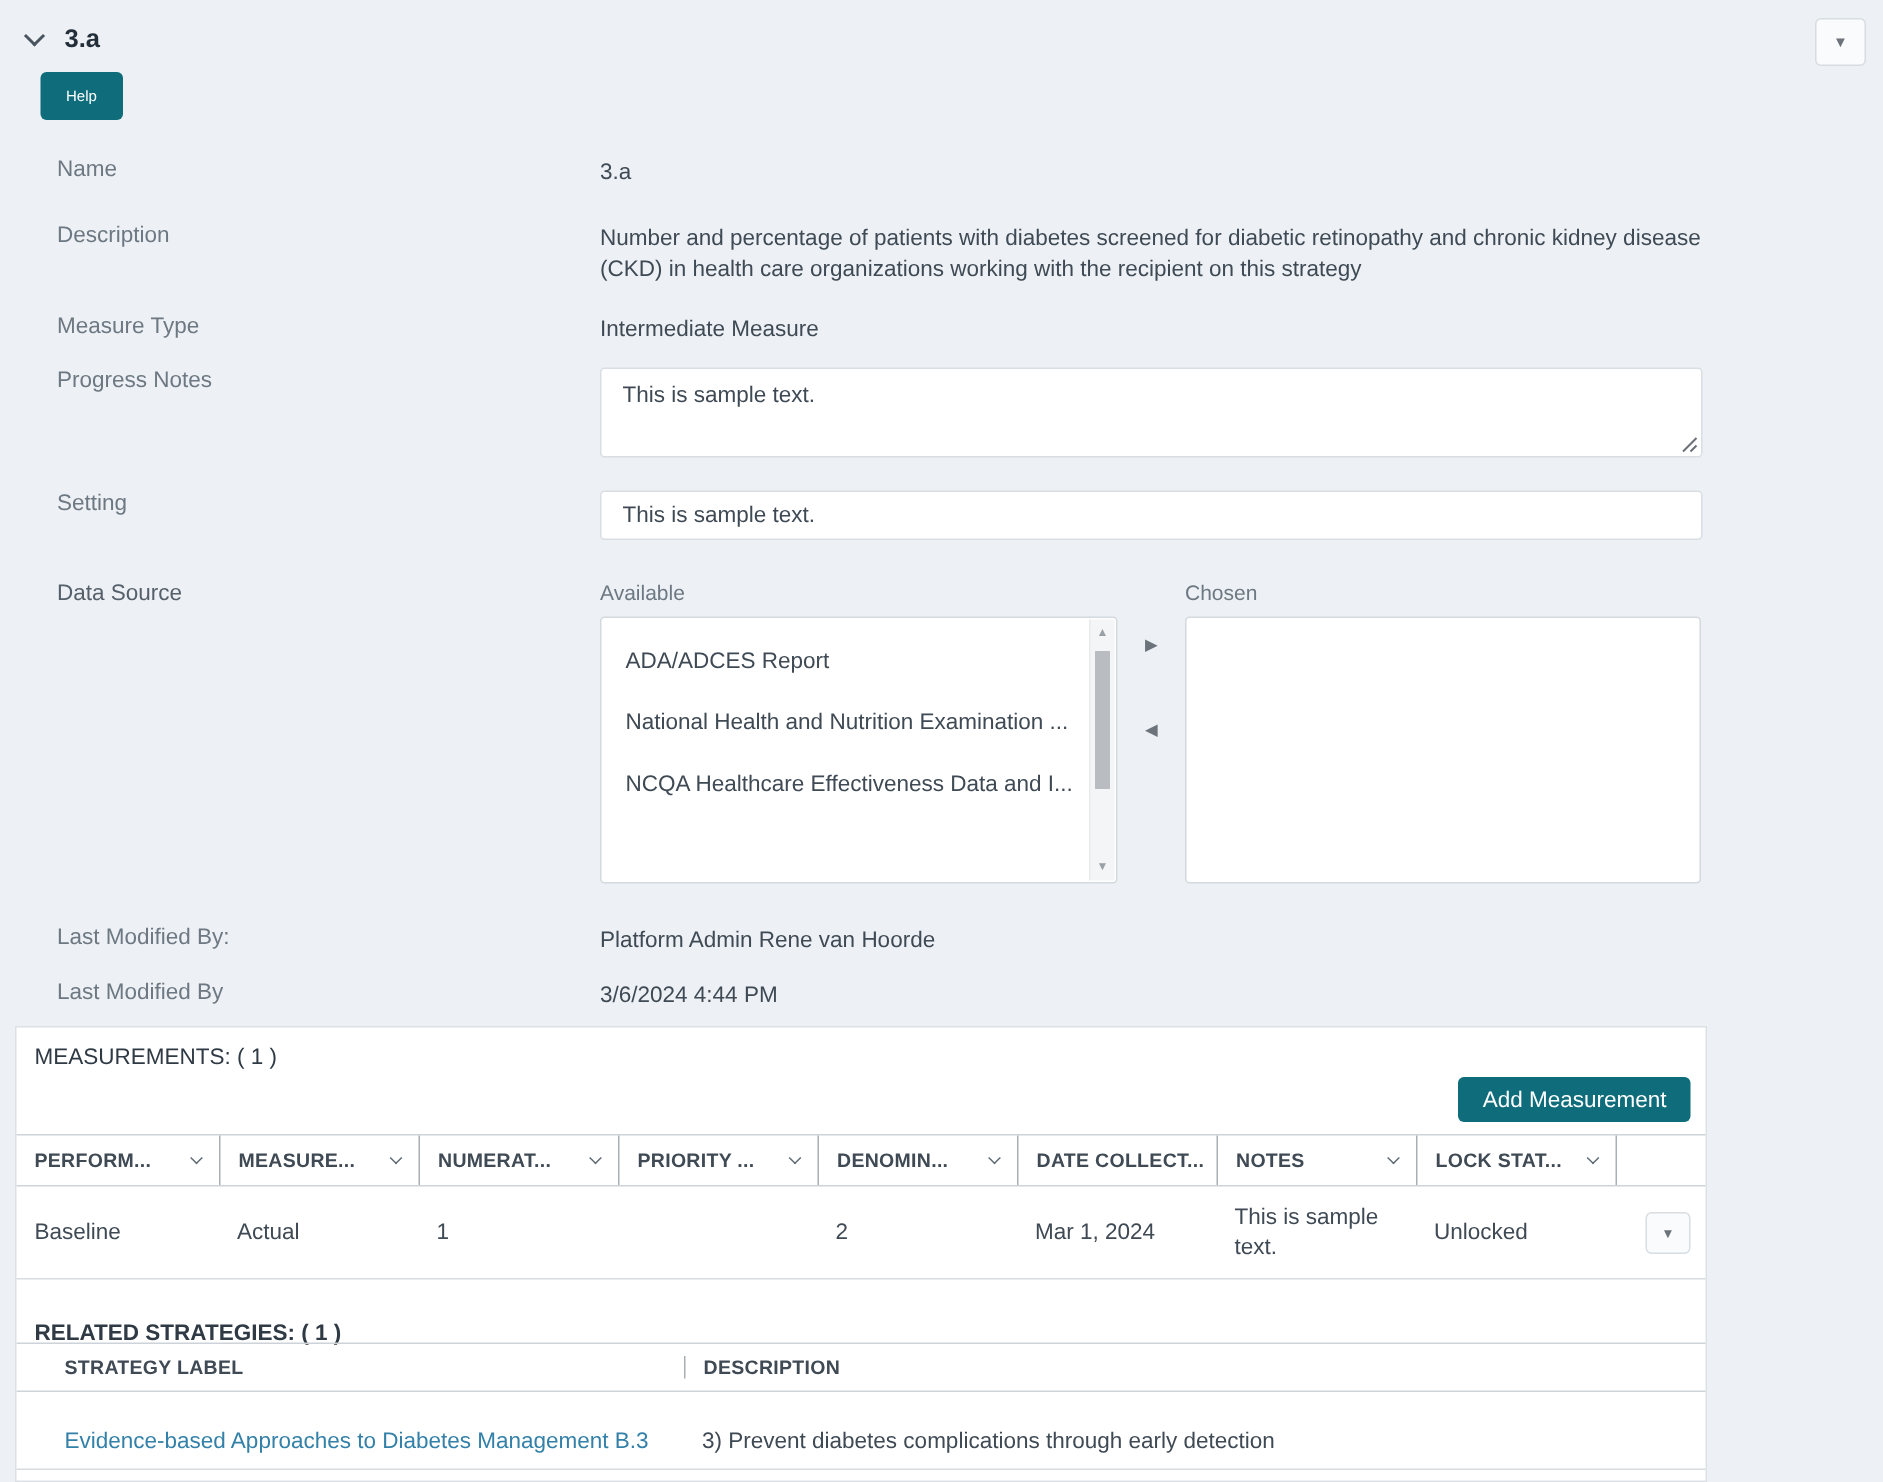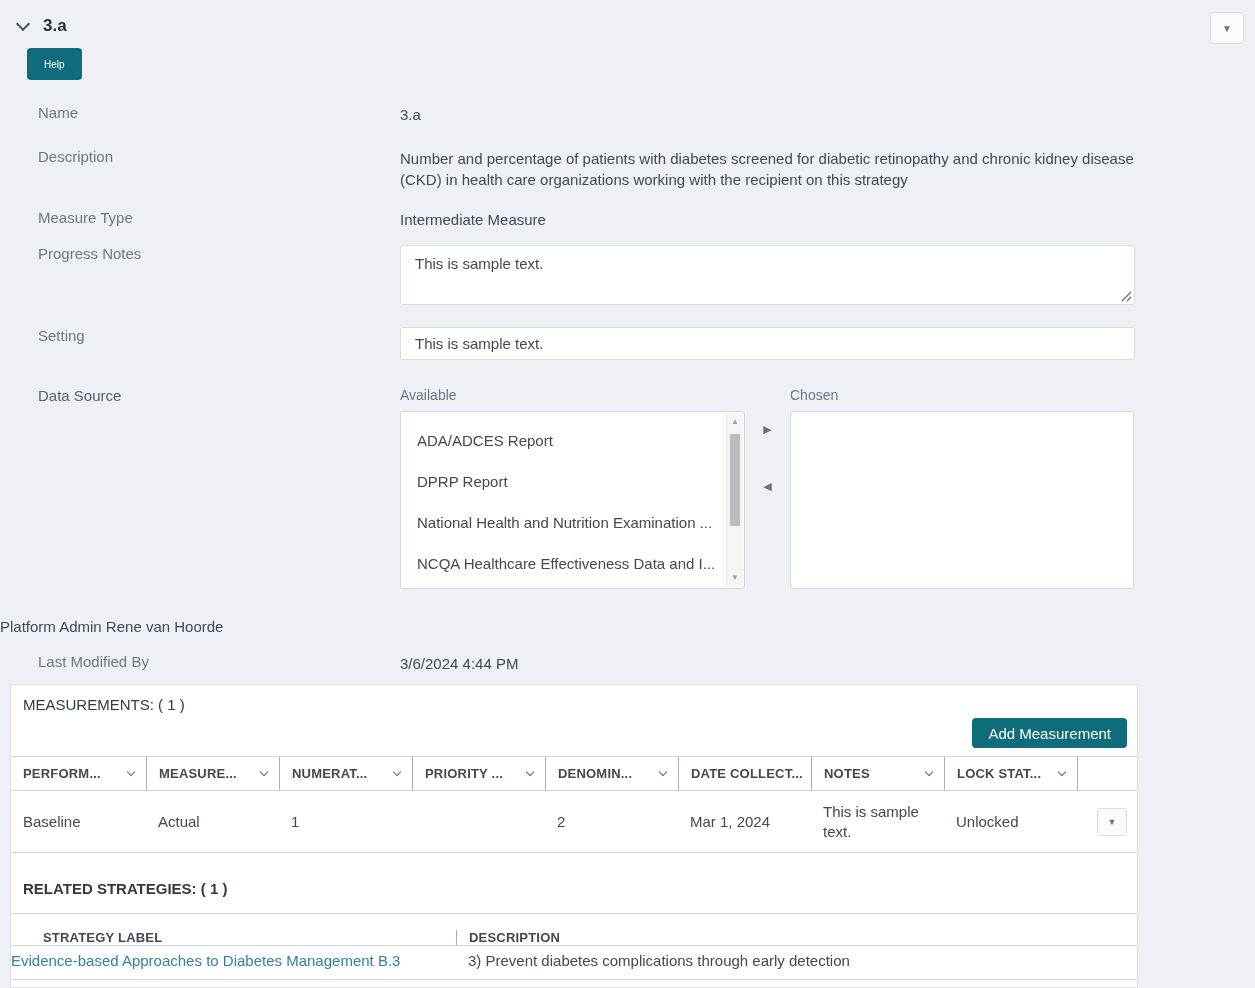--- a/index.html
+++ b/index.html
@@ -63,26 +63,26 @@
   .m-hcell{width:133px;flex:none;display:flex;align-items:center;justify-content:space-between;padding:0 12px;font-size:13px;font-weight:bold;color:#3f4a54;letter-spacing:.2px;white-space:nowrap;overflow:hidden}
   .m-hcell:first-child{width:135px}
   .m-hcell+.m-hcell{border-left:1px solid #a9afb5}
   .m-hcell.last{flex:1;width:auto}
   .m-row{position:absolute;top:106px;left:0;right:0;height:62px;border-bottom:1px solid #d7dce0;display:flex;align-items:center}
   .m-cell{width:133px;flex:none;padding:0 12px;color:#3f4a54;line-height:1.3}
   .m-cell:first-child{width:135px}
   .m-cell.last{flex:1;width:auto}
   .row-dd{width:30px;height:28px;font-size:9px;margin-left:8px}
   .rs-title{position:absolute;top:195px;left:12px;font-weight:bold;font-size:15px;color:#2f3a44}
-  .rs-head{position:absolute;top:228px;left:0;right:0;height:33px;border-top:1px solid #cdd3d8;border-bottom:1px solid #cdd3d8;display:flex;align-items:flex-end}
+  .rs-head{position:absolute;top:210px;left:0;right:0;height:33px;border-top:1px solid #cdd3d8;border-bottom:1px solid #cdd3d8;display:flex;align-items:center}
   .rs-hcell{display:flex;align-items:center;font-size:13px;font-weight:bold;color:#3f4a54;letter-spacing:.2px;padding-left:32px}
   .rs-hcell:first-child{width:445px;flex:none}
   .rs-hcell:last-child{flex:1;border-left:1px solid #a9afb5;padding-left:12px}
   .rs-row{position:absolute;top:257px;left:0;right:0;height:38px;border-bottom:1px solid #d7dce0;display:flex;align-items:center}
-  .rs-cell{}
+  .rs-cell{padding-left:32px}
   .rs-cell:first-child{width:445px;flex:none}
   .rs-cell:last-child{flex:1;padding-left:12px}
   .link{color:#3380a8;cursor:pointer}
 </style>
 </head>
 <body>
 
 
 
 
@@ -130,21 +130,20 @@
   </div>
 
   <div class="frow r-datasource">
     <div class="flabel bold">Data Source</div>
     <div class="dual">
       <div class="list-col">
         <div class="list-label">Available</div>
         <div class="listbox avail">
           <div class="list-inner" id="avail-list">
               <div class="opt">ADA/ADCES Report</div>
-              <div class="opt">DPRP Report</div>
               <div class="opt">National Health and Nutrition Examination ...</div>
               <div class="opt">NCQA Healthcare Effectiveness Data and I...</div>
             </div>
           <div class="sbar">
             <span class="sarrow up">▲</span>
             <span class="sthumb"></span>
             <span class="sarrow down">▼</span>
           </div>
         </div>
       </div>
@@ -153,20 +152,21 @@
         <button class="mv left">◀</button>
       </div>
       <div class="list-col">
         <div class="list-label">Chosen</div>
         <div class="listbox chosen"></div>
       </div>
     </div>
   </div>
 
   <div class="frow r-lmb1">
+    <div class="flabel">Last Modified By:</div>
     <div class="fvalue">Platform Admin Rene van Hoorde</div>
   </div>
 
   <div class="frow r-lmb2">
     <div class="flabel">Last Modified By</div>
     <div class="fvalue">3/6/2024 4:44 PM</div>
   </div>
 
 </div>
 

